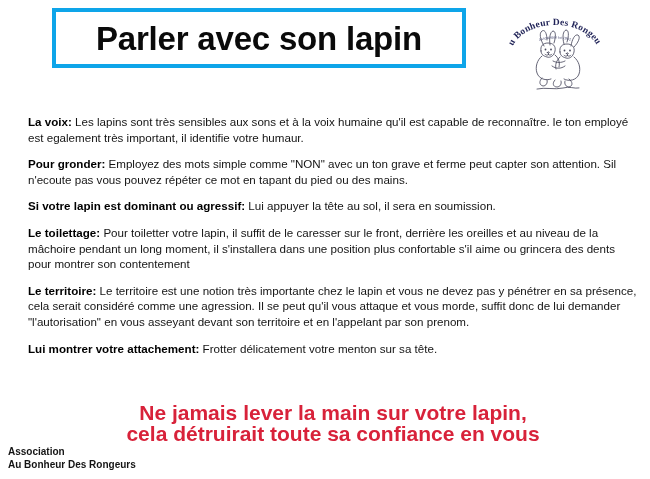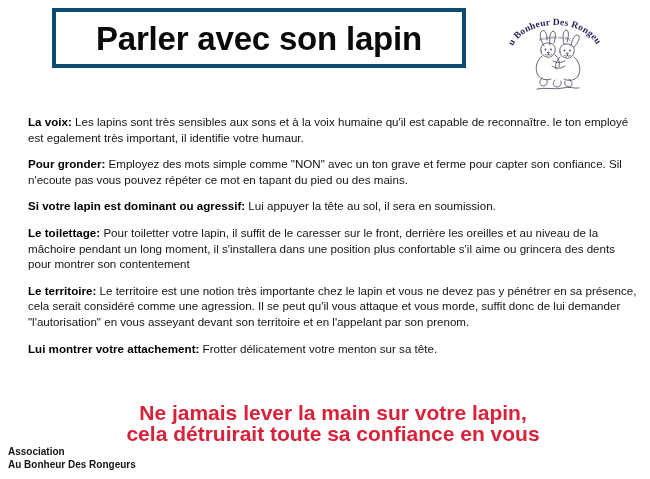--- a/index.html
+++ b/index.html
@@ -21,21 +21,21 @@
     position: relative;
     height: 100px;
   }
   .title-box {
     position: absolute;
     left: 52px;
     top: 8px;
     width: 414px;
     height: 60px;
     box-sizing: border-box;
-    border: 4px solid #0c4a6e;
+    border: 4px solid #0ea5e9;
     background: #ffffff;
     display: flex;
     align-items: center;
     justify-content: center;
   }
   .title-box .inner-line {
     position: absolute;
     left: 2px;
     top: 2px;
     right: 2px;
@@ -174,21 +174,21 @@
 
 </div>
 
 <div class="content">
 
   <p class="para">
     <span class="lead">La voix:</span><span> Les lapins sont très sensibles aux sons et à la voix humaine qu'il est capable de reconnaître. le ton employé est egalement très important, il identifie votre humaur.</span>
   </p>
 
   <p class="para">
-    <span class="lead">Pour gronder:</span><span> Employez des mots simple comme "NON" avec un ton grave et ferme pour capter son confiance. Sil n'ecoute pas vous pouvez répéter ce mot en tapant du pied ou des mains.</span>
+    <span class="lead">Pour gronder:</span><span> Employez des mots simple comme "NON" avec un ton grave et ferme peut capter son attention. Sil n'ecoute pas vous pouvez répéter ce mot en tapant du pied ou des mains.</span>
   </p>
 
 
   <p class="para">
     <span class="lead">Si votre lapin est dominant ou agressif:</span><span> Lui appuyer la tête au sol, il sera en soumission.</span>
   </p>
 
   <p class="para">
     <span class="lead">Le toilettage:</span><span> Pour toiletter votre lapin, il suffit de le caresser sur le front, derrière les oreilles et au niveau de la mâchoire pendant un long moment, il s'installera dans une position plus confortable s'il aime ou grincera des dents pour montrer son contentement</span>
   </p>

